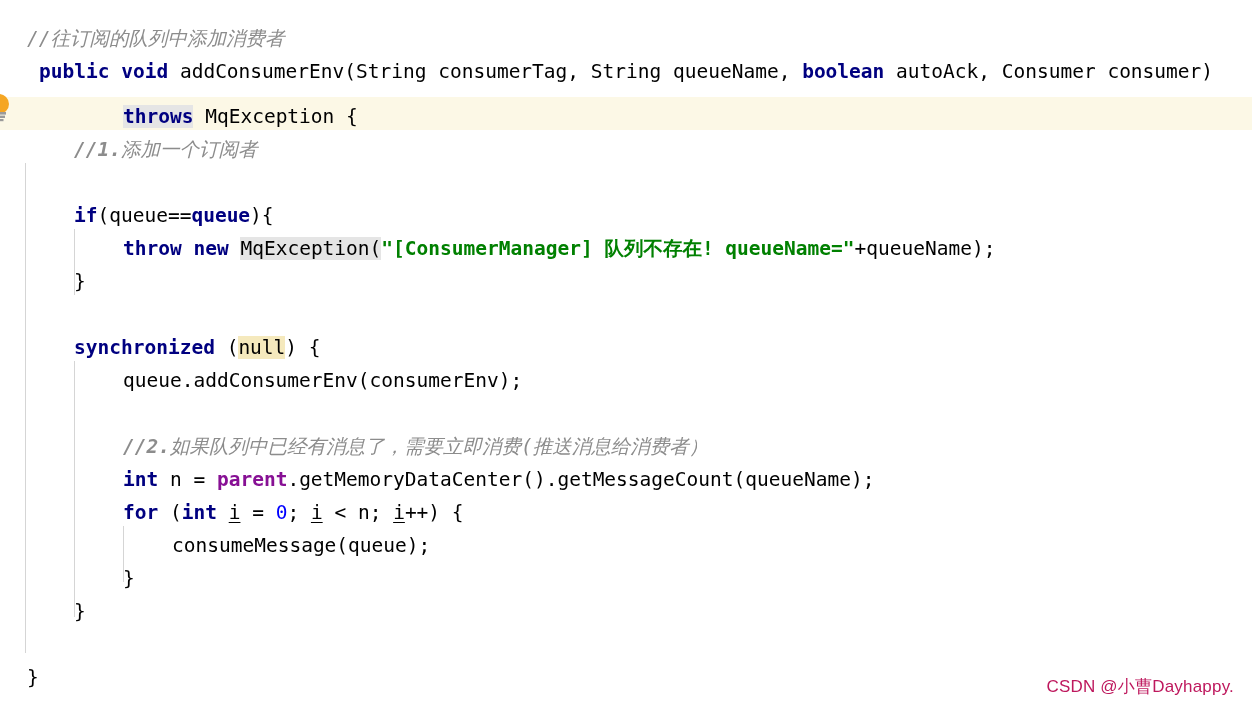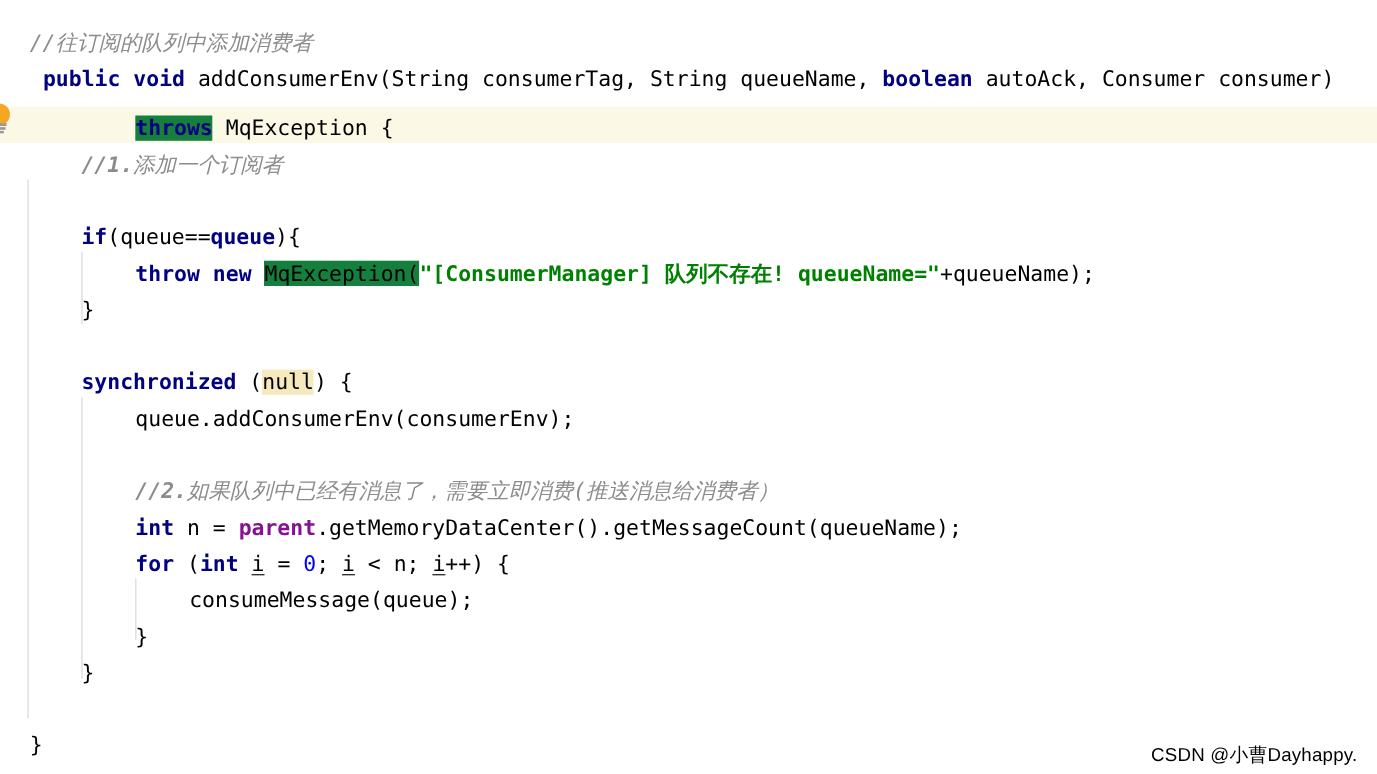--- a/index.html
+++ b/index.html
@@ -74,32 +74,32 @@
   .kw   { color: #000080; font-weight: bold; }
   .plain{ color: #000000; }
   .str  { color: #008000; font-weight: bold; }
   .num  { color: #0000ff; }
   .fld  { color: #871094; font-weight: bold; }
   .lv   { color: #000000; text-decoration: underline; text-underline-offset: 3px; }
   .cmt  { color: #8c8c8c; font-style: italic; }
   .cmt-b{ color: #8c8c8c; font-style: italic; font-weight: bold; }
 
   
-  .hl-ident { background: #15803d; }
+  .hl-ident { background: #e5e5e5; }
   .hl-warn  { background: #f5e9bd; }
 
   
   .watermark {
     position: absolute;
     right: 18px;
     bottom: 6px;
     z-index: 5;
     font-family: "Liberation Sans", sans-serif;
     font-size: 17px;
-    color: #000000;
+    color: #be185d;
     letter-spacing: 0.2px;
     white-space: nowrap;
     margin-top: 19px;
   }
 </style>
 </head>
 <body>
 
 <div id="editor">
 

